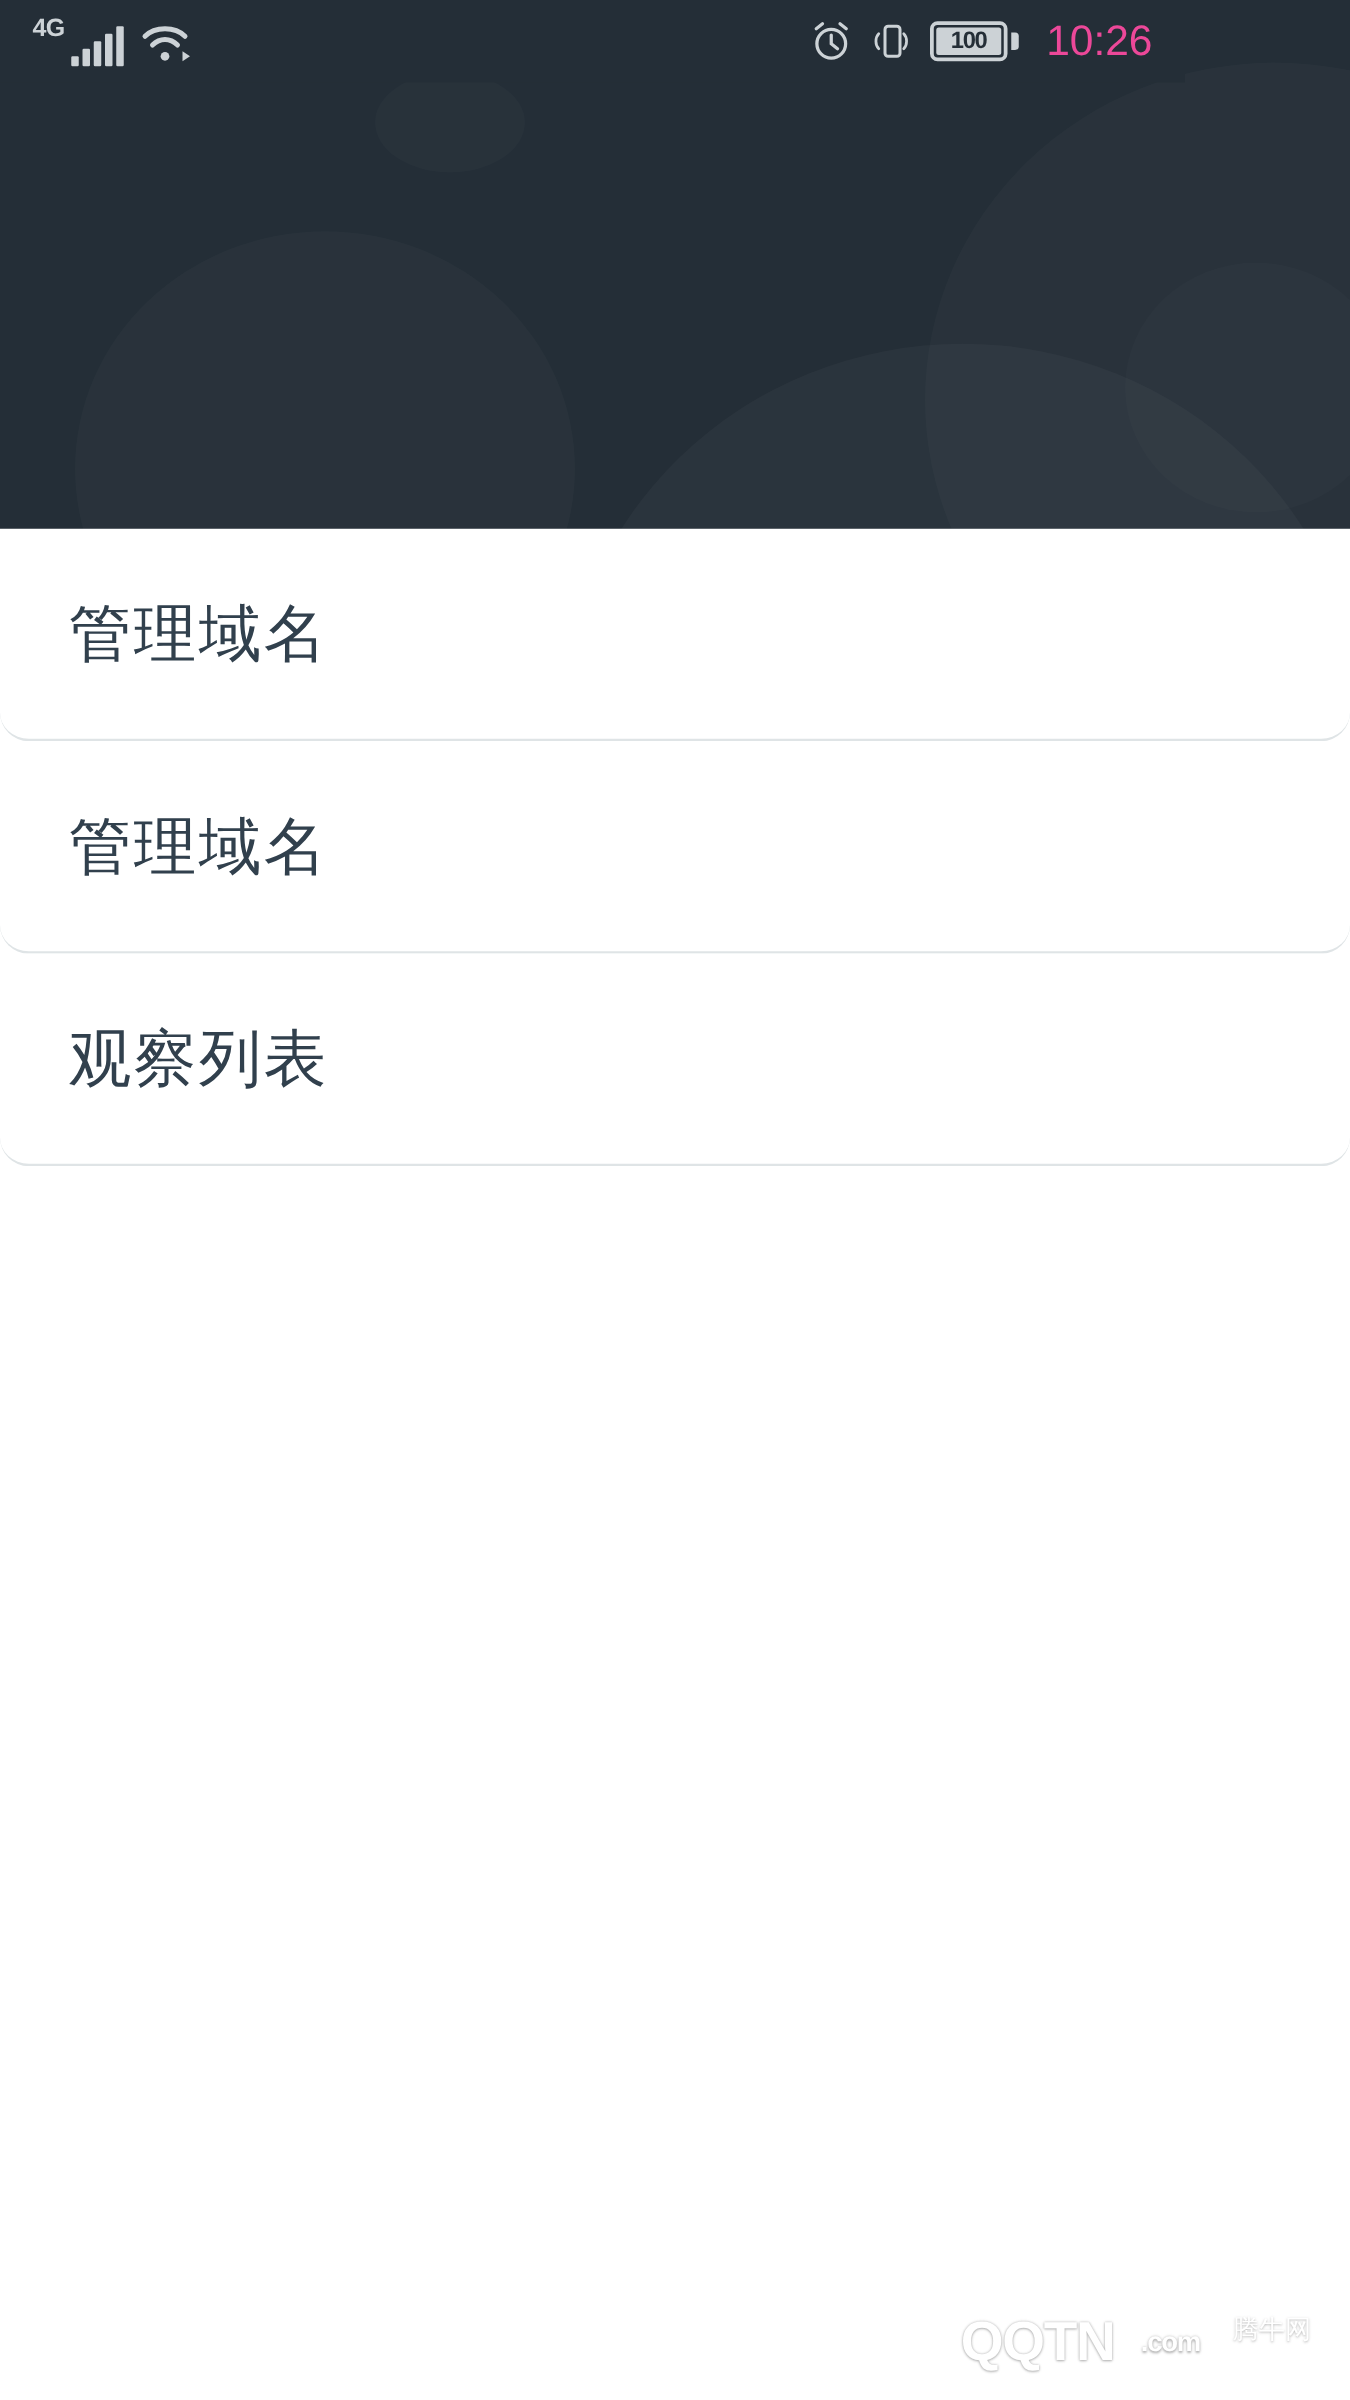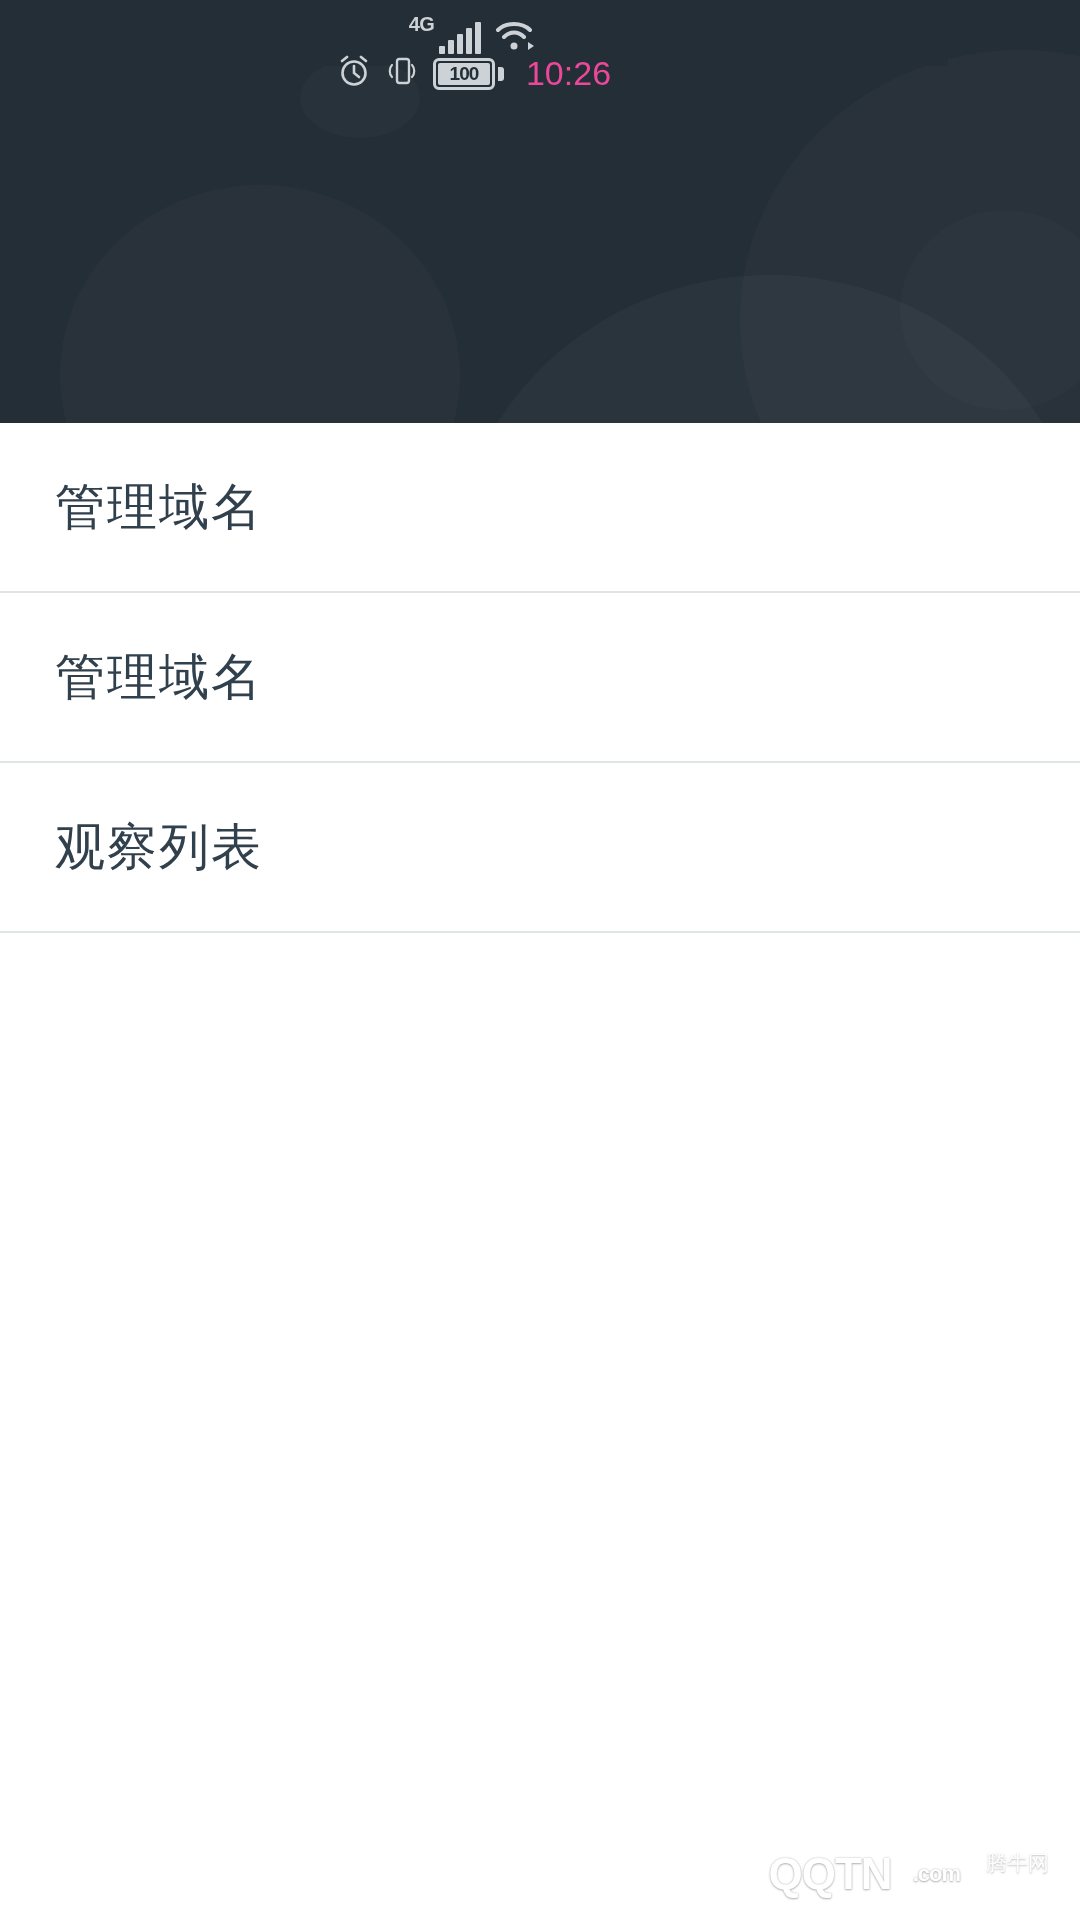--- a/index.html
+++ b/index.html
@@ -8,24 +8,24 @@
     background:#ffffff;
     font-family:"Liberation Sans","DejaVu Sans",sans-serif;
     overflow:hidden;
   }
   .screen { position:relative; width:1080px; height:1920px; background:#ffffff; }
 
   
   .statusbar{
     position:absolute; top:0; left:0; width:948px; height:66px;
     background:#242E37; display:flex; align-items:center;
-    justify-content:space-between; padding:14px 26px; z-index:30;flex-direction:column;
+    justify-content:space-between; padding:14px 26px; z-index:30;
   }
   .sb-left{ display:flex; align-items:flex-end; gap:14px; }
-  .sb-right{ display:flex; gap:14px; }
+  .sb-right{ display:flex; align-items:center; gap:14px; }
 
   .net-group{ display:flex; align-items:flex-end; gap:5px; }
   .net-4g{ font-size:20px; color:#ccd2d6; line-height:1; font-weight:700; letter-spacing:-0.5px; padding-bottom:20px;}
   .bars{ display:flex; align-items:flex-end; gap:3px; height:30px; }
   .bars i{ display:block; width:6px; background:#ccd2d6; border-radius:1px; }
   .bars i:nth-child(1){ height:8px; }
   .bars i:nth-child(2){ height:14px; }
   .bars i:nth-child(3){ height:20px; }
   .bars i:nth-child(4){ height:26px; }
   .bars i:nth-child(5){ height:32px; }
@@ -92,20 +92,21 @@
   
   .menu{
     position:absolute; top:423px; left:0; width:1080px; z-index:5;
     background:#ffffff;
   }
   .menu-item{
     height:170px; display:flex; align-items:center;
     padding-left:55px; cursor:pointer;
     border-bottom:2px solid #dfe4e6;
     background:#ffffff;
+    border-radius:23px;
   }
   .menu-item .label{
     font-size:50px; color:#31404d; letter-spacing:2px;
     font-family:"DejaVu Sans","Liberation Sans",sans-serif;
   }
 
   
   .watermark{
     position:absolute; right:22px; bottom:18px; z-index:20;
     display:flex; align-items:center; gap:21px;

